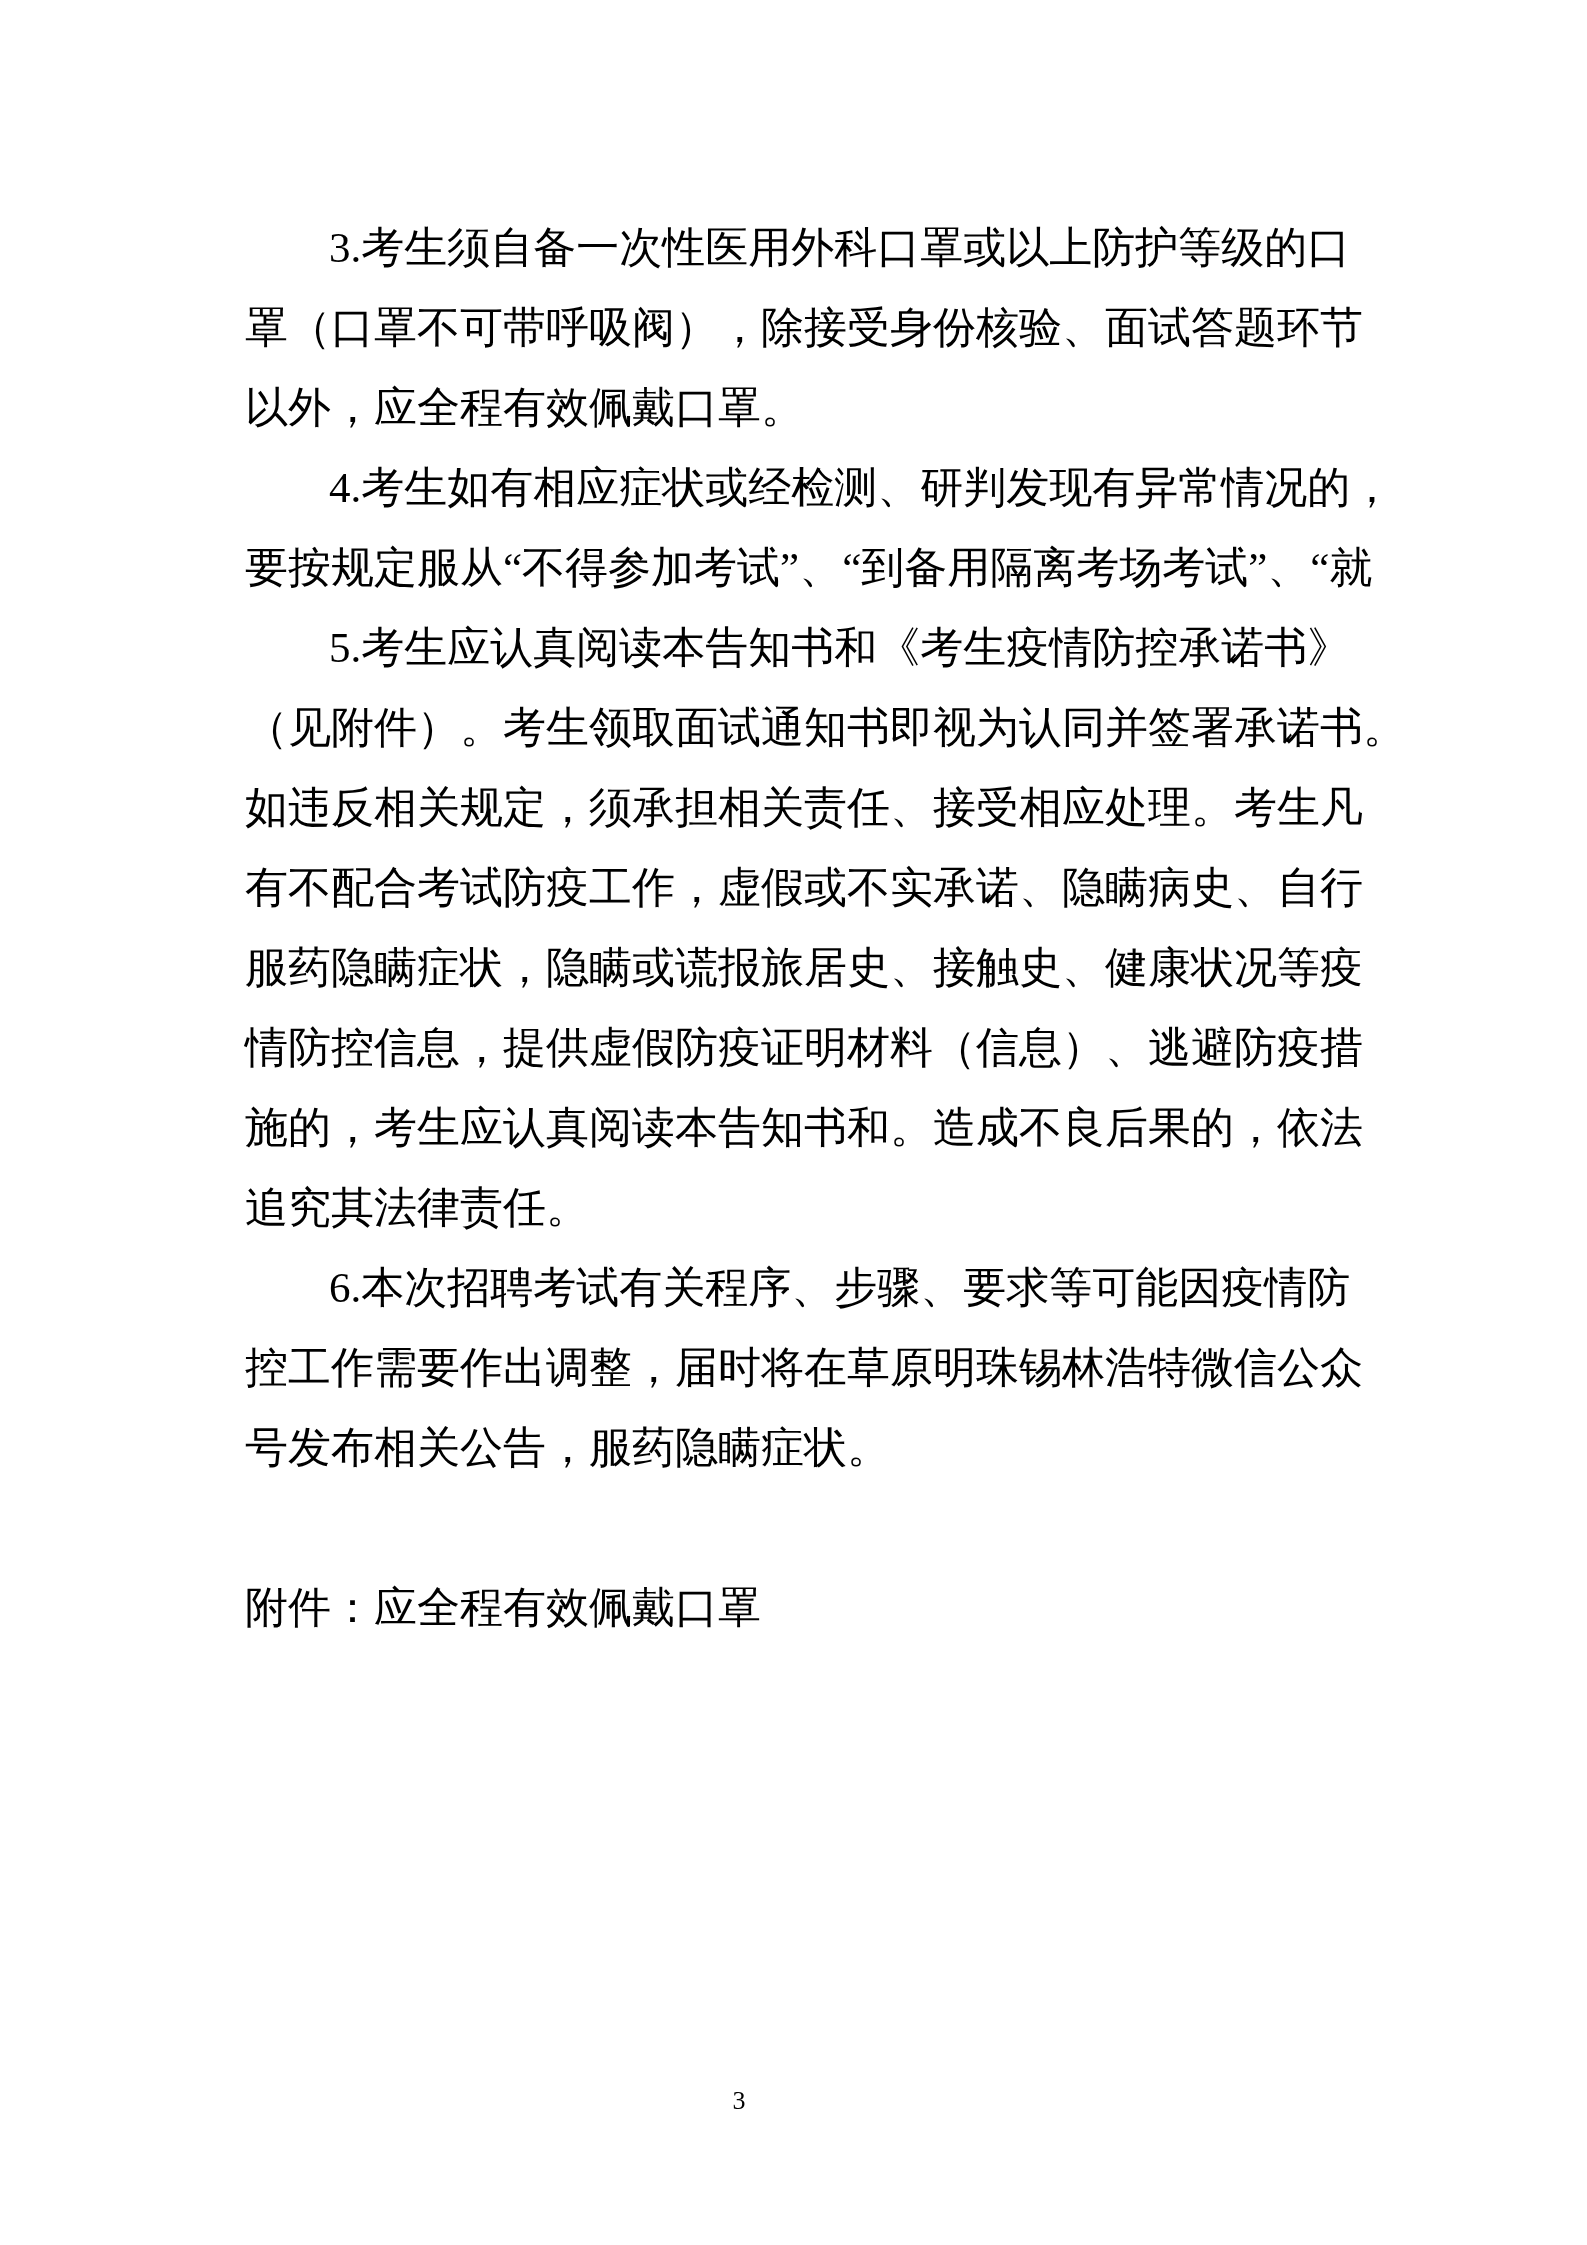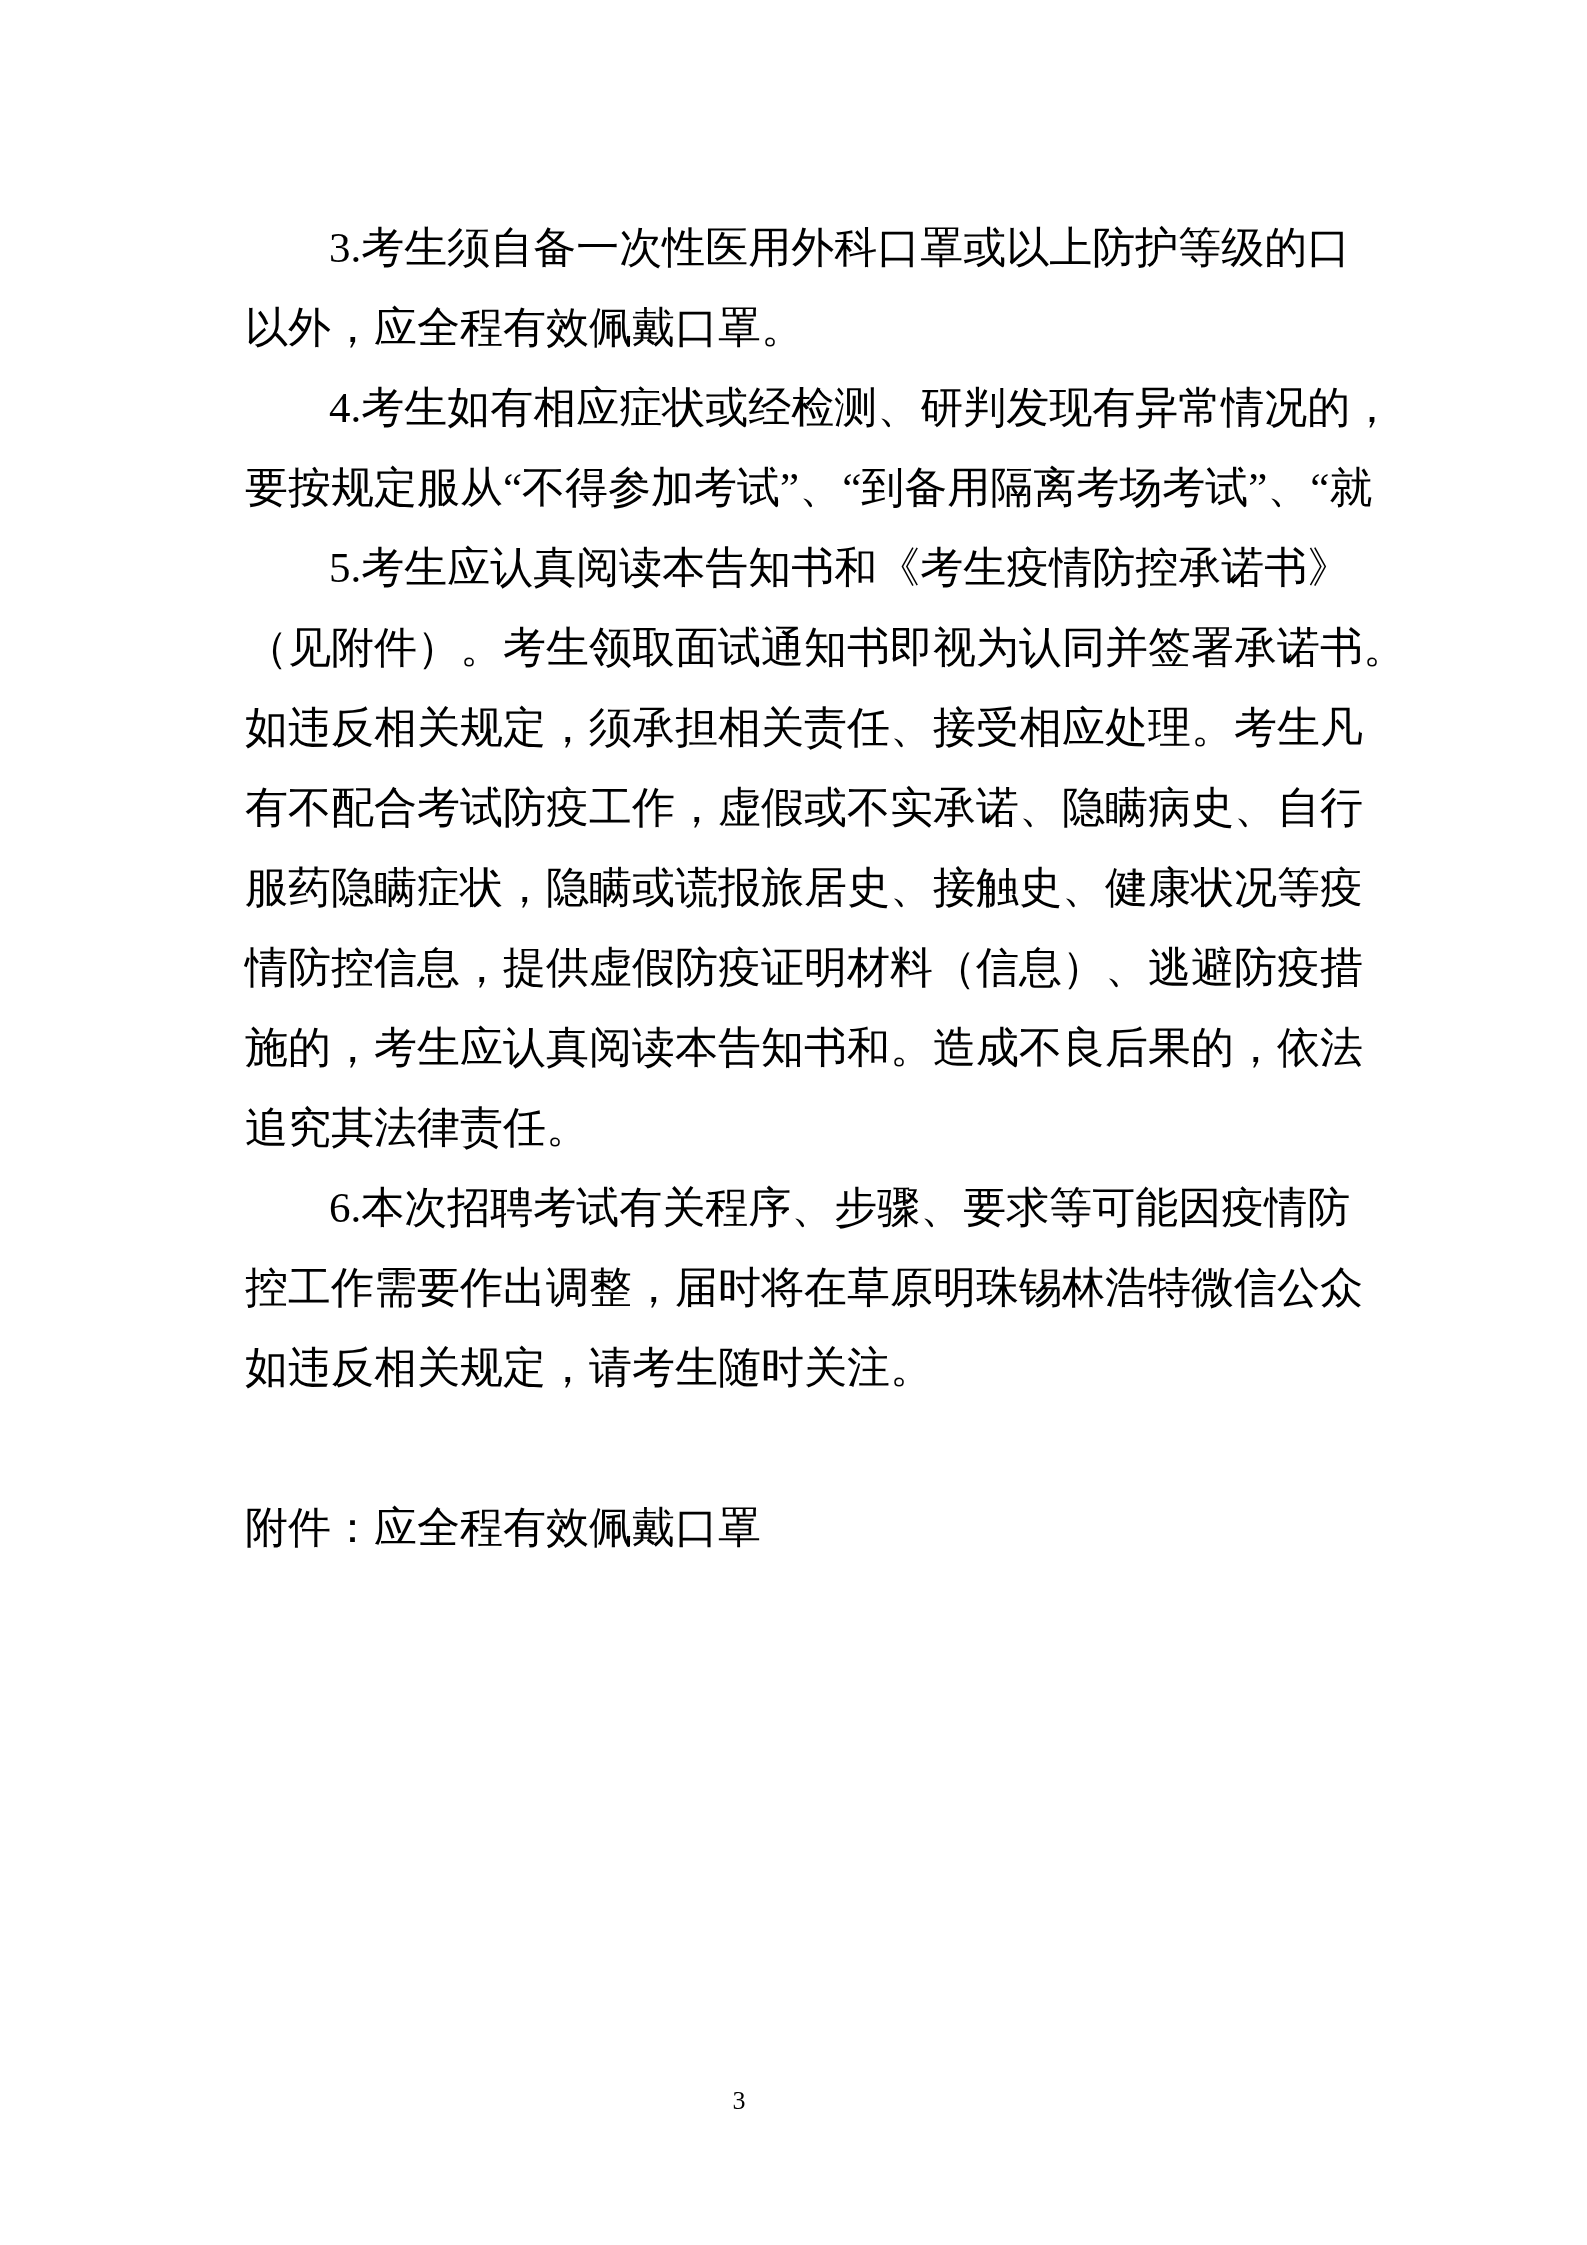--- a/index.html
+++ b/index.html
@@ -56,39 +56,40 @@
   }
 </style>
 </head>
 <body>
 
 <div class="page">
 
   <div class="text-block">
 
     <div class="line indent">3.考生须自备一次性医用外科口罩或以上防护等级的口</div>
+    <div class="line">罩（口罩不可带呼吸阀），除接受身份核验、面试答题环节</div>
     <div class="line end">以外，应全程有效佩戴口罩。</div>
 
     <div class="line indent">4.考生如有相应症状或经检测、研判发现有异常情况的，</div>
     <div class="line">要按规定服从“不得参加考试”、“到备用隔离考场考试”、“就</div>
 
     <div class="line indent">5.考生应认真阅读本告知书和《考生疫情防控承诺书》</div>
     <div class="line">
       <span>（见附件）。</span><span class="bold">考生领取面试通知书即视为认同并签署承诺书。</span>
     </div>
     <div class="line">如违反相关规定，须承担相关责任、接受相应处理。考生凡</div>
     <div class="line">有不配合考试防疫工作，虚假或不实承诺、隐瞒病史、自行</div>
     <div class="line">服药隐瞒症状，隐瞒或谎报旅居史、接触史、健康状况等疫</div>
     <div class="line">情防控信息，提供虚假防疫证明材料（信息）、逃避防疫措</div>
     <div class="line">施的，考生应认真阅读本告知书和。造成不良后果的，依法</div>
     <div class="line end">追究其法律责任。</div>
 
     <div class="line indent">6.本次招聘考试有关程序、步骤、要求等可能因疫情防</div>
     <div class="line">控工作需要作出调整，届时将在草原明珠锡林浩特微信公众</div>
-    <div class="line end">如违反相关规定，请考生随时关注。</div>
+    <div class="line end">号发布相关公告，服药隐瞒症状。</div>
 
     <div class="line blank"></div>
 
     <div class="line end">附件：应全程有效佩戴口罩</div>
 
   </div>
 
   <div class="page-number">3</div>
 
 </div>

